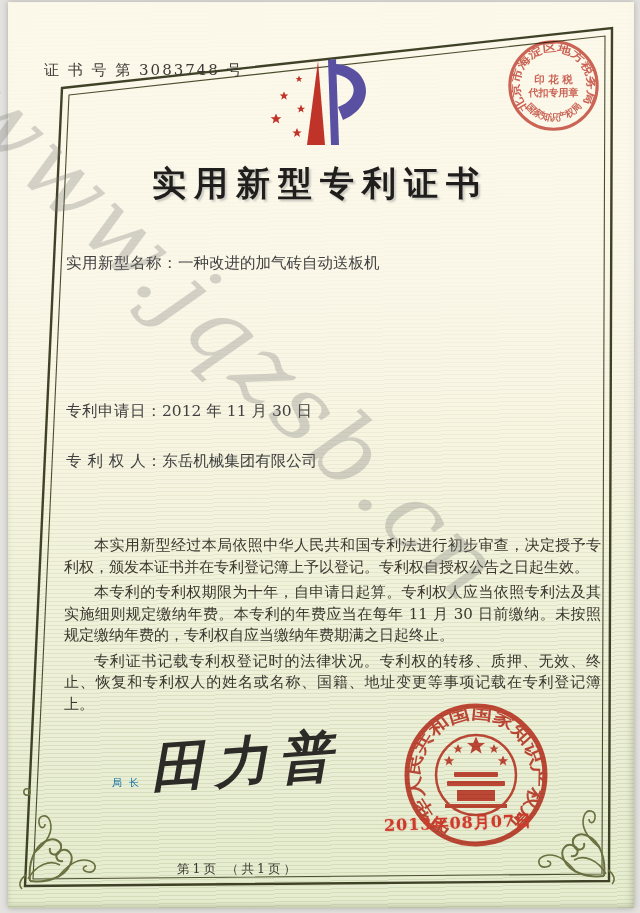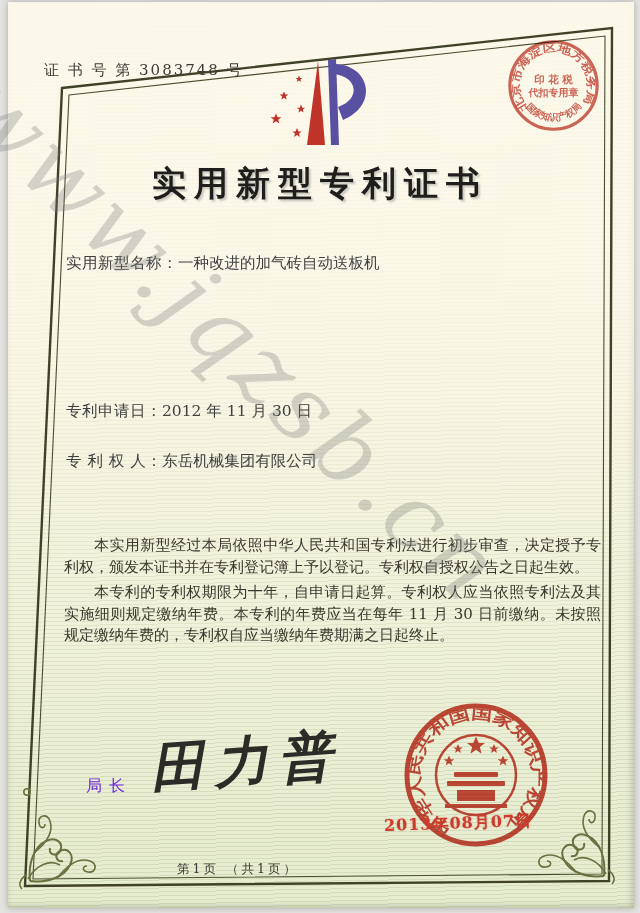--- a/index.html
+++ b/index.html
@@ -24,21 +24,21 @@
   .overlay-svg{position:absolute;left:0;top:0;pointer-events:none;}
   .txt{position:absolute;color:#34322c;white-space:pre;}
   .certno{left:44px;top:61px;font-size:15px;letter-spacing:2px;color:#3c3a35;}
   .title{left:0;top:161px;width:640px;text-align:center;font-size:34px;font-weight:600;
          letter-spacing:8px;color:#1f1e1c;text-shadow:2px 2px 2px rgba(130,130,130,.4);}
   .frow{left:66px;font-size:15.5px;color:#404040;}
   .frow .lab{letter-spacing:.5px;}
   .paras{position:absolute;left:60px;top:531px;width:545px;font-size:15px;
          line-height:21.5px;color:#3b372f;text-align:justify;}
   .paras p{margin:4px;text-indent:2em;}
-  .sig-title{left:86px;top:776px;font-size:16px;letter-spacing:7px;color:#6d28d9;}
+  .sig-title{left:112px;top:776px;font-size:10px;letter-spacing:7px;color:#0369a1;}
   .sig-name{left:150px;top:726px;font-size:54px;font-style:italic;font-weight:700;
             letter-spacing:10px;color:#2c2b27;transform:rotate(-4deg);white-space:nowrap;}
   .footer{left:0;top:861px;width:476px;text-align:center;font-size:12.5px;
           letter-spacing:3px;color:#3a382f;}
   .stamp{position:absolute;mix-blend-mode:multiply;pointer-events:none;}
   .seal-date{position:absolute;left:384px;top:813px;width:170px;font-size:16px;font-weight:700;
              color:#ce3a2b;letter-spacing:1px;transform:rotate(-2deg);text-shadow:0 0 2px rgba(206,58,43,.4);
              white-space:nowrap;z-index:31;}
   .watermark{
     position:absolute;left:14px;top:52px;z-index:50;pointer-events:none;
@@ -95,20 +95,21 @@
 
   <div class="txt title">实用新型专利证书</div>
 
   <div class="txt frow" style="top:253px"><span class="lab">实用新型名称：</span><span>一种改进的加气砖自动送板机</span></div>
   <div class="txt frow" style="top:401px"><span class="lab">专利申请日：</span><span>2012 年 11 月 30 日</span></div>
   <div class="txt frow" style="top:451px"><span class="lab">专 利 权 人：</span><span>东岳机械集团有限公司</span></div>
 
   <div class="paras">
     <p>本实用新型经过本局依照中华人民共和国专利法进行初步审查，决定授予专利权，颁发本证书并在专利登记簿上予以登记。专利权自授权公告之日起生效。</p>
     <p>本专利的专利权期限为十年，自申请日起算。专利权人应当依照专利法及其实施细则规定缴纳年费。本专利的年费应当在每年 11 月 30 日前缴纳。未按照规定缴纳年费的，专利权自应当缴纳年费期满之日起终止。</p>
+    <p>专利证书记载专利权登记时的法律状况。专利权的转移、质押、无效、终止、恢复和专利权人的姓名或名称、国籍、地址变更等事项记载在专利登记簿上。</p>
   </div>
 
   <div class="txt sig-title">局长</div>
   <div class="txt sig-name">田力普</div>
 
   <div class="txt footer">第1页 （共1页）</div>
 </div>
 
 <svg class="stamp" style="left:506px;top:38px;" width="95" height="95" viewBox="0 0 100 100">
   <defs>

